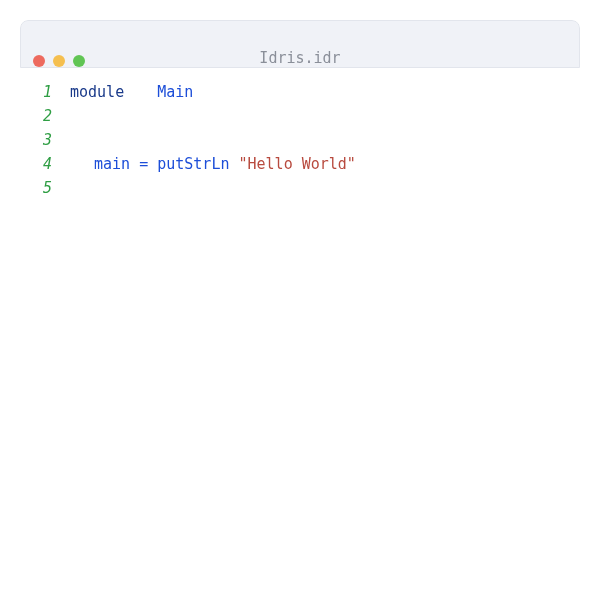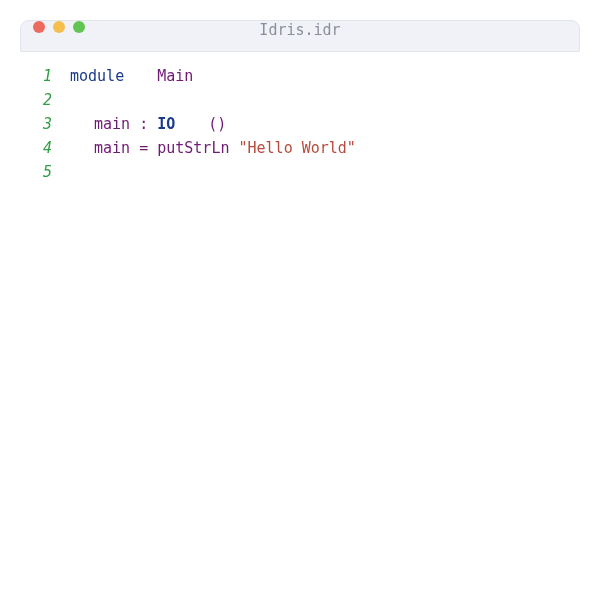--- a/index.html
+++ b/index.html
@@ -15,23 +15,23 @@
       padding: 20px;
     }
     .window {
       width: 100%;
       border-radius: 8px;
       overflow: hidden;
       background: #ffffff;
     }
     .titlebar {
       background: #f0f2f7;
-      height: 32px;
+      height: 48px;
       display: flex;
-      align-items: flex-start;
+      align-items: flex-end;
       padding: 0 12px;
       border-radius: 8px 8px 0 0;
       border: 1px solid #e2e5ec;
       position: relative;
     }
     .traffic-lights {
       display: flex;
       gap: 8px;
       position: absolute;
       left: 12px;
@@ -69,21 +69,21 @@
       font-size: 15px;
       user-select: none;
     }
     .code {
       font-size: 15px;
       white-space: pre;
       color: #2a2a2a;
     }
     .keyword { color: #1a3a8a; font-weight: normal; }
     .type { color: #1a3a8a; font-weight: bold; }
-    .plain { color: #701a75; padding-left: 24px; }
+    .plain { color: #1d4ed8; padding-left: 24px; }
     .string { color: #b84a3e; }
   </style>
 </head>
 <body>
 
 <div class="window">
   <div class="titlebar">
     <div class="traffic-lights">
       <div class="traffic-light red"></div>
       <div class="traffic-light yellow"></div>
@@ -95,21 +95,20 @@
       <div class="line">
         <div class="line-number">1</div>
         <div class="code"><span class="keyword">module</span><span class="plain"> Main</span></div>
       </div>
       <div class="line">
         <div class="line-number">2</div>
         <div class="code"></div>
       </div>
       <div class="line">
         <div class="line-number">3</div>
-        <div class="code"><span class="plain">main : </span><span class="type">IO</span><span class="plain"> ()</span></div>
       </div>
       <div class="line">
         <div class="line-number">4</div>
         <div class="code"><span class="plain">main = putStrLn </span><span class="string">"Hello World"</span></div>
       </div>
       <div class="line">
         <div class="line-number">5</div>
         <div class="code"></div>
       </div>
     </div>

